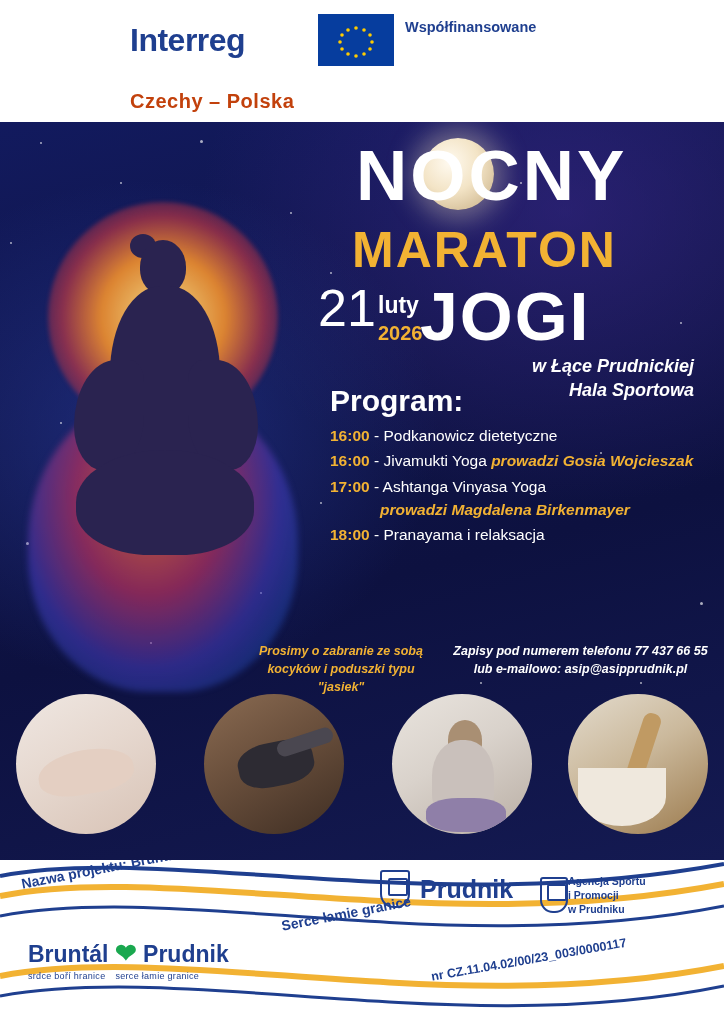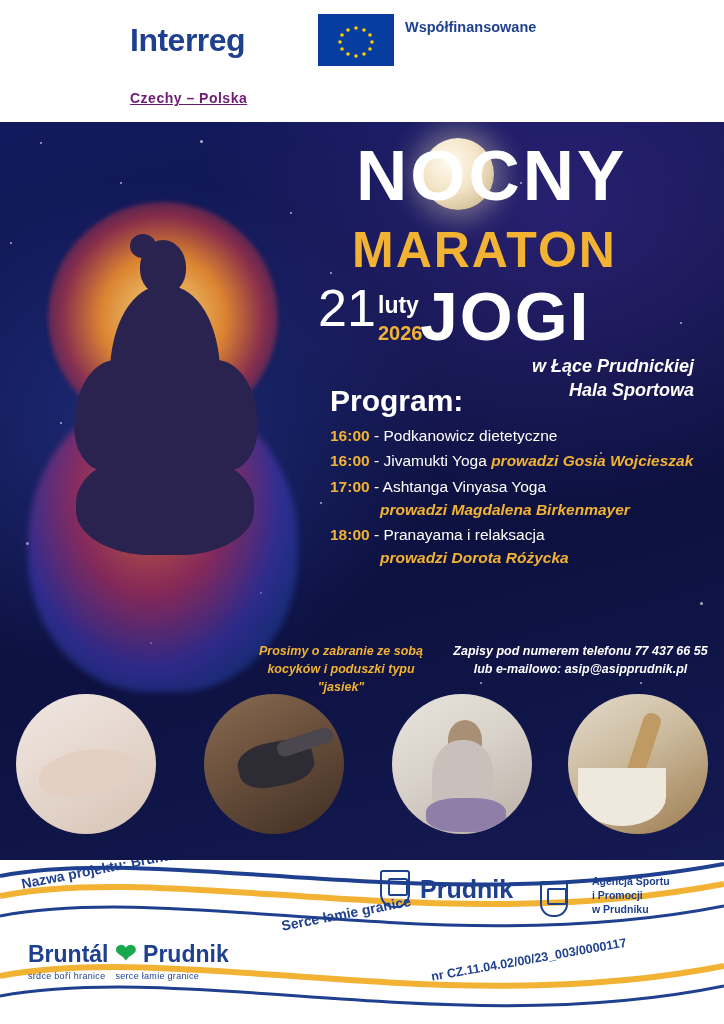--- a/index.html
+++ b/index.html
@@ -30,23 +30,22 @@
     width: 76px; height: 52px; background: #063d9e;
     display: flex; align-items: center; justify-content: center;
   }
   .euflag svg { display: block; }
   .eutext {
     position: absolute; left: 405px; top: 18px;
     font-size: 14.5px; font-weight: bold; color: #1f3f8f; line-height: 1.35;
   }
   .czpl {
     position: absolute; left: 130px; top: 90px;
-    font-size: 14px; font-weight: bold; color: #701a75;
+    font-size: 20px; font-weight: bold; color: #c2410c;
     letter-spacing: 0.5px;
-    text-decoration: underline;
   }
 
   
   .night {
     position: absolute; left: 0; top: 122px; width: 724px; height: 738px;
     background:
       radial-gradient(ellipse 420px 360px at 20% 42%, rgba(40,60,160,0.55), rgba(10,12,60,0) 70%),
       radial-gradient(ellipse 520px 420px at 78% 12%, rgba(60,40,140,0.55), rgba(10,12,60,0) 70%),
       linear-gradient(165deg, #121a5e 0%, #101548 35%, #0d1140 60%, #141a52 100%);
     overflow: hidden;
@@ -237,21 +236,21 @@
     width: 30px; height: 38px; border: 2px solid #1f3f8f;
     border-radius: 3px 3px 14px 14px; position: relative;
   }
   .prudnik-logo .crest:after {
     content: ""; position: absolute; left: 6px; top: 6px; width: 16px; height: 14px;
     border: 2px solid #1f3f8f; border-radius: 2px;
   }
   .prudnik-logo .pname { font-size: 25px; font-weight: bold; color: #1f3f8f; }
   .asip {
     position: absolute; left: 540px; top: 14px;
-    display: flex; align-items: flex-end; gap: 24px;
+    display: flex; align-items: center; gap: 0;
   }
   .asip .crest {
     width: 28px; height: 36px; border: 2px solid #1f3f8f;
     border-radius: 3px 3px 13px 13px; position: relative; flex: none;
   }
   .asip .crest:after {
     content: ""; position: absolute; left: 5px; top: 5px; width: 16px; height: 13px;
     border: 2px solid #1f3f8f; border-radius: 2px;
   }
   .asip .atext { font-size: 10.5px; font-weight: bold; color: #1f3f8f; line-height: 1.35; }
@@ -366,21 +365,20 @@
 
       <div class="p-row">
         <span class="p-time">17:00</span>
         <span class="p-name"> - <span>Ashtanga Vinyasa Yoga</span></span>
         <span class="p-sub">prowadzi Magdalena Birkenmayer</span>
       </div>
 
       <div class="p-row">
         <span class="p-time">18:00</span>
         <span class="p-name"> - <span>Pranayama i relaksacja</span></span>
-        <span class="p-sub">prowadzi Dorota Różycka</span>
       </div>
 
 
     </div>
 
     <div class="note-left">
       <div>Prosimy o zabranie ze sobą</div>
       <div>kocyków i poduszki typu "jasiek"</div>
     </div>
 

